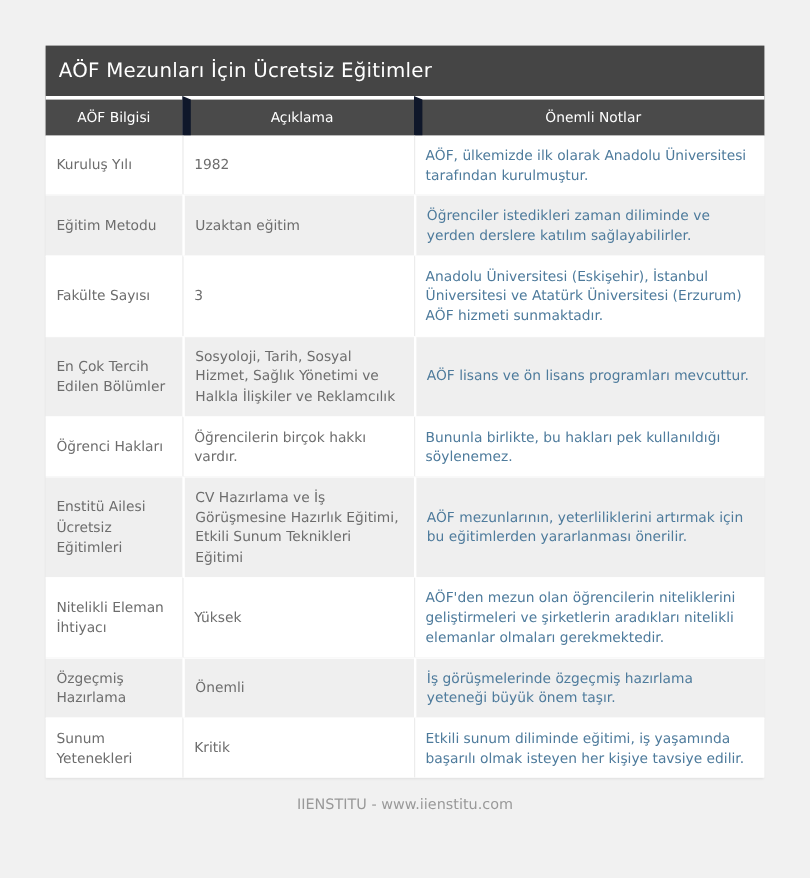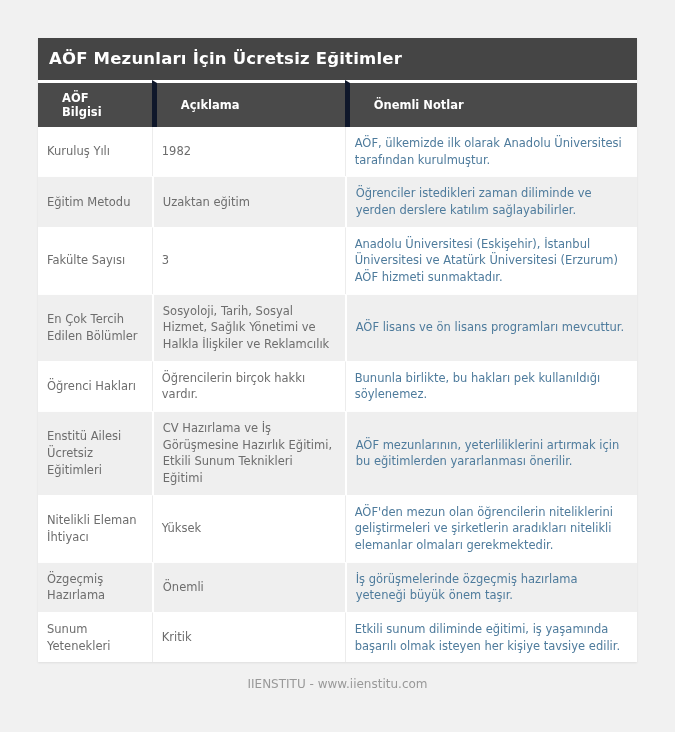--- a/index.html
+++ b/index.html
@@ -33,41 +33,41 @@
     width: 599px;
     margin: 0 auto;
   }
   .table-card {
     box-shadow: 0 1px 2px rgba(0,0,0,0.08);
   }
   .title-bar {
     background: var(--title-bar-bg);
     color: var(--header-text);
     font-size: 16.5px;
-    font-weight: bold;
+    font-weight: normal;
     padding: 11px 11px 12px 11px;
     letter-spacing: 0.2px;
   }
   table.info-table {
     width: 100%;
     border-collapse: separate;
     border-spacing: 0;
     table-layout: fixed;
   }
   table.info-table thead th {
     background: var(--header-row-bg);
     color: var(--header-text);
     font-size: 11.5px;
-    font-weight: bold;
-    text-align: left;
-    padding: 8px 24px;
+    font-weight: normal;
+    text-align: center;
+    padding: 8px 10px;
     border-top: 3px solid #ffffff;
   }
   table.info-table thead th + th {
-    border-left: 5px solid #0f172a;
+    border-left: 7px solid #0f172a;
   }
   table.info-table tbody td {
     font-size: 11.5px;
     line-height: 1.45;
     color: var(--label-text);
     padding: 8px 9px;
     vertical-align: middle;
   }
   table.info-table tbody tr:nth-child(odd) { background: var(--odd-row-bg); }
   table.info-table tbody tr:nth-child(even) { background: var(--even-row-bg); }

